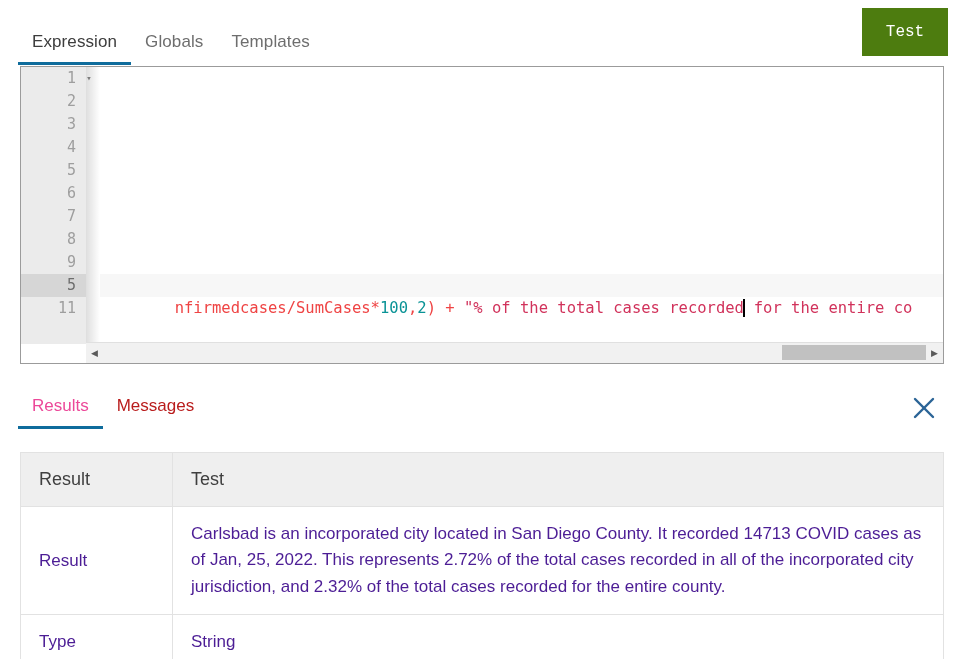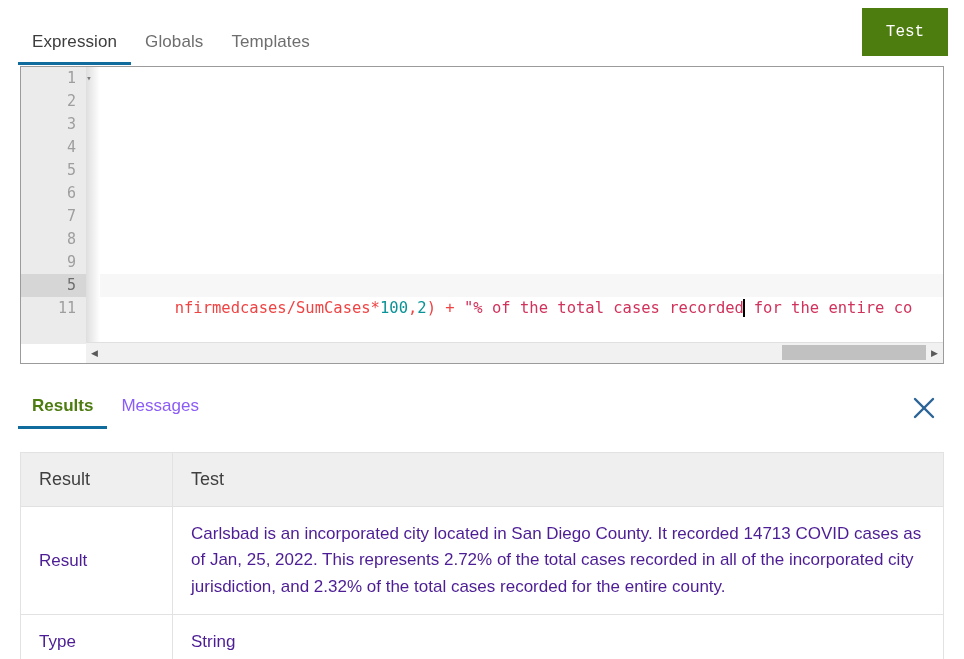--- a/index.html
+++ b/index.html
@@ -200,26 +200,26 @@
   .results-tabs {
     position: absolute;
     left: 18px;
     top: 396px;
     display: flex;
     align-items: flex-start;
   }
   .rtab {
     position: relative;
     font-size: 17px;
-    color: #8b5cf6;
+    color: #b91c1c;
     padding: 0 14px 13px 14px;
     cursor: pointer;
     white-space: nowrap;
   }
-  .rtab.active { color: #4d7c0f; font-weight: bold; }
+  .rtab.active { color: #ec4899; }
   .rtab.active::after {
     content: "";
     position: absolute;
     left: 0; right: 0; bottom: 0;
     height: 3px;
     background: #0f6c9c;
   }
   .close-btn {
     position: absolute;
     right: 26px;

